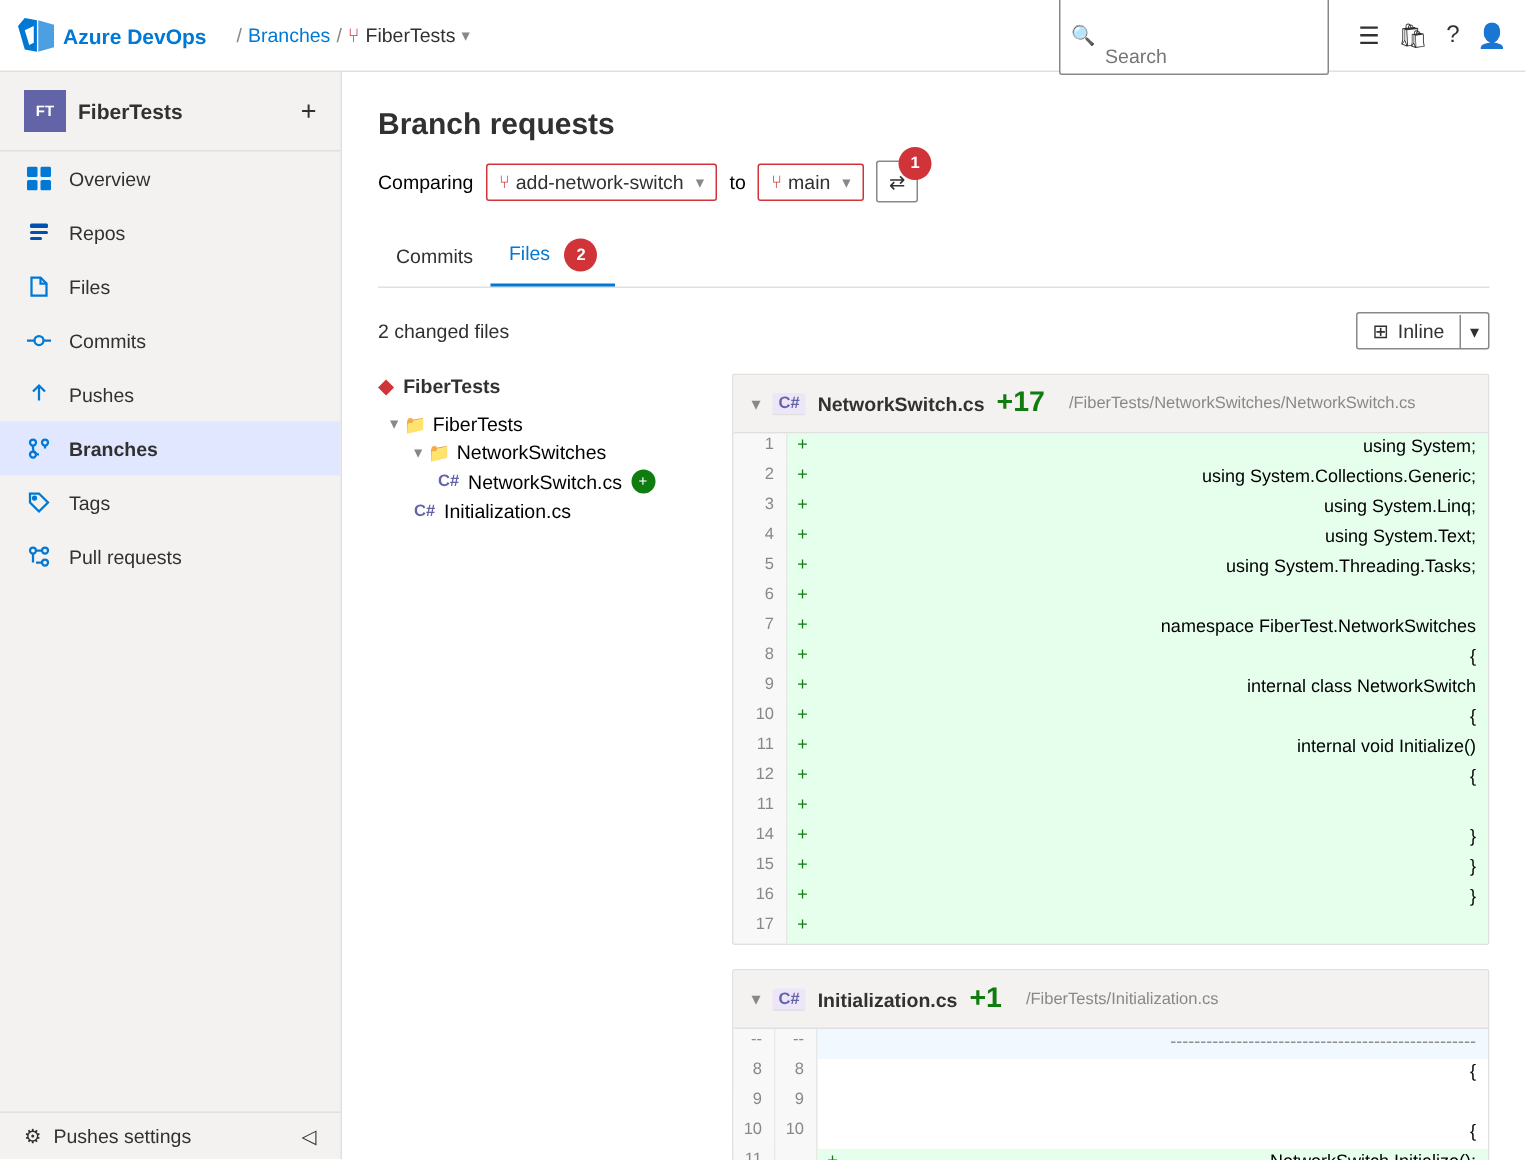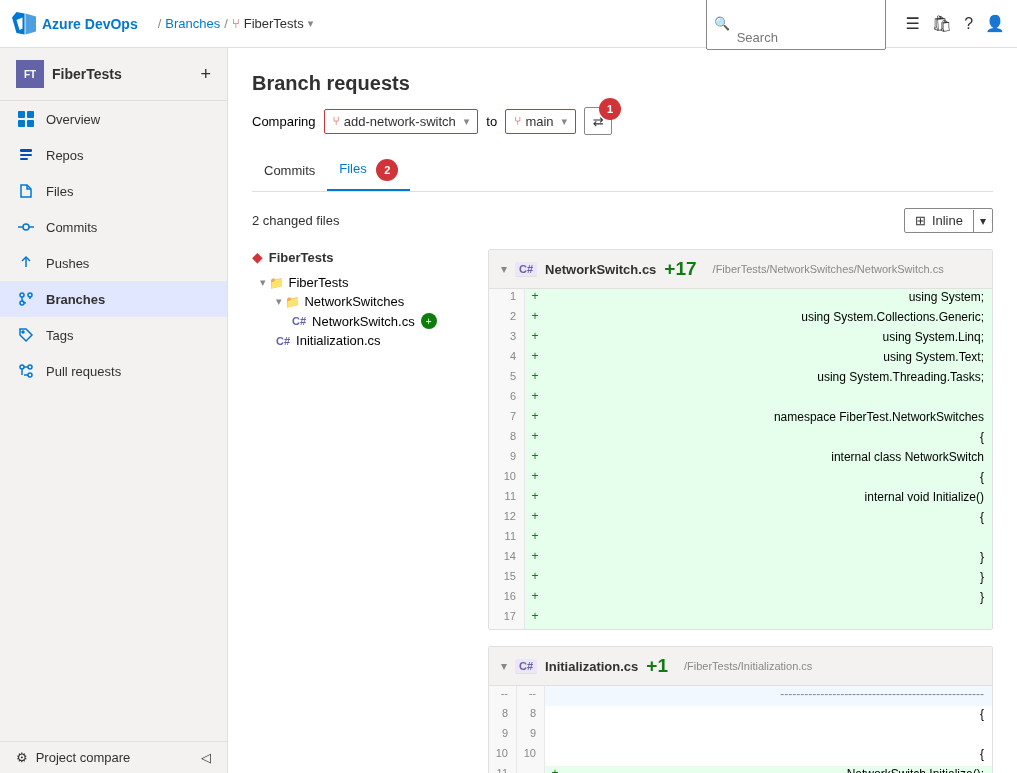--- a/index.html
+++ b/index.html
@@ -302,21 +302,21 @@
             </svg>
         </div>
         <span>Pull requests</span>
       </div>
 
     </div>
 
     <div class="sidebar-footer">
       <div class="sidebar-footer-item">
         <span>⚙</span>
-        <span>Project compare</span>
+        <span>Pushes settings</span>
       </div>
       <span style="cursor:pointer;color:#323130">◁</span>
     </div>
   </div>
 
   <div class="content">
     <div class="page-title">Branch requests</div>
 
     <div class="compare-row">
       <span>Comparing</span>

